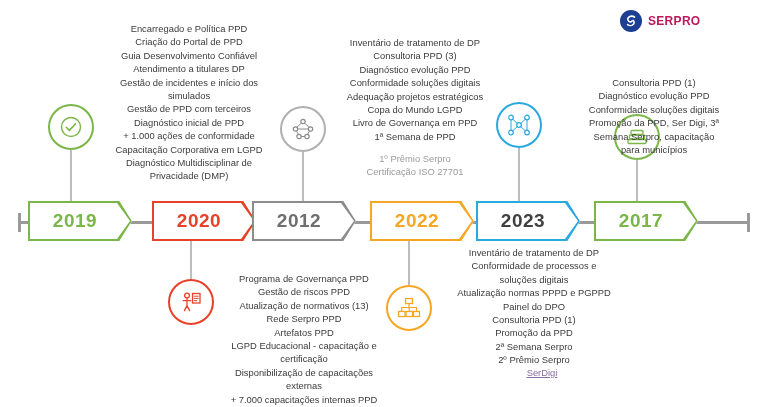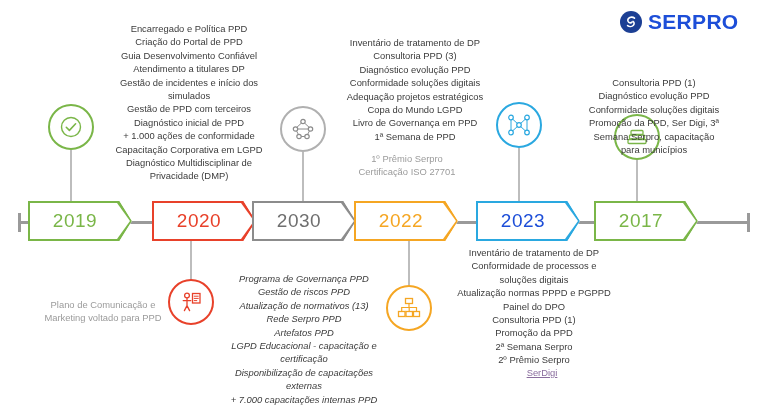--- a/index.html
+++ b/index.html
@@ -29,23 +29,23 @@
     gap: 6px;
   }
   .logo-mark {
     width: 22px; height: 22px;
     border-radius: 50%;
     background: #1c3f94;
     display: flex; align-items: center; justify-content: center;
   }
   .logo-mark svg { display:block; }
   .logo-text {
-    font-size: 21px;
+    font-size: 12px;
     font-weight: bold;
-    color: #1d4ed8;
+    color: #be185d;
     letter-spacing: 0.3px;
   }
 
   
   .axis {
     position: absolute;
     left: 18px;
     top: 221px;
     width: 732px;
     height: 3px;
@@ -89,21 +89,21 @@
   .year .frame::after {
     content: "";
     position: absolute;
     inset: 2px 2px 2px 2px;
     clip-path: polygon(0% 0%, 87% 0%, 100% 50%, 87% 100%, 0% 100%);
     background: #ffffff;
   }
   .year-label {
     position: relative;
     font-size: 19px;
-    font-weight: 400;
+    font-weight: 700;
     z-index: 3;
     letter-spacing: 0.5px;
     padding-right: 10px;
   }
 
   
   .stem {
     position: absolute;
     width: 2px;
     background: #bdbdbd;
@@ -169,37 +169,35 @@
 Guia Desenvolvimento Confiável
 Atendimento a titulares DP
 Gestão de incidentes e início dos
 simulados
 Gestão de PPD com terceiros
 Diagnóstico inicial de PPD
 + 1.000 ações de conformidade
 Capacitação Corporativa em LGPD
 Diagnóstico Multidisciplinar de
 Privacidade (DMP)</div>
-  <div class="block muted" style="left:8px; top:298px; width:190px; white-space:pre-line; color:#9b9b9b;">Plano de Comunicação e
-Marketing voltado para PPD</div>
 
   <div class="stem" style="left:190px; top:241px; height:40px;"></div>
   <div class="badge" style="left:168px; top:279px; border-color:#e8412a;">
     <svg width="26" height="26" viewBox="0 0 26 26">
       <circle cx="9" cy="6.5" r="2.4" fill="none" stroke="#e8412a" stroke-width="1.3"></circle>
       <path d="M9 9.2v7.4M9 16.6l-2.6 5M9 16.6l2.6 5M5.2 11.6h7.6" fill="none" stroke="#e8412a" stroke-width="1.3" stroke-linecap="round"></path>
       <rect x="14.5" y="4.5" width="7.5" height="9.5" fill="none" stroke="#e8412a" stroke-width="1.3"></rect>
       <path d="M16.2 7.2h4.1M16.2 9.4h4.1M16.2 11.6h2.6" stroke="#e8412a" stroke-width="1" stroke-linecap="round"></path>
     </svg>
   </div>
   <div class="year" style="left:152px;">
     <div class="frame" style="background:#e8412a;"></div>
     <span class="year-label" style="color:#e8412a;">2020</span>
   </div>
-  <div class="block" style="left:206px; top:272px; width:196px; white-space:pre-line;font-style:italic;">Programa de Governança PPD
+  <div class="block" style="left:206px; top:272px; width:196px; white-space:pre-line;">Programa de Governança PPD
 Gestão de riscos PPD
 Atualização de normativos (13)
 Rede Serpro PPD
 Artefatos PPD
 LGPD Educacional - capacitação e
 certificação
 Disponibilização de capacitações
 externas
 + 7.000 capacitações internas PPD</div>
 
@@ -209,62 +207,62 @@
       <circle cx="13" cy="5.5" r="2.2" fill="none" stroke="#8c8c8c" stroke-width="1.2"></circle>
       <circle cx="5.5" cy="13" r="2.2" fill="none" stroke="#8c8c8c" stroke-width="1.2"></circle>
       <circle cx="20.5" cy="13" r="2.2" fill="none" stroke="#8c8c8c" stroke-width="1.2"></circle>
       <circle cx="9" cy="20.5" r="2.2" fill="none" stroke="#8c8c8c" stroke-width="1.2"></circle>
       <circle cx="17" cy="20.5" r="2.2" fill="none" stroke="#8c8c8c" stroke-width="1.2"></circle>
       <path d="M11.4 7.1L7 11.2M14.6 7.1L19 11.2M6.6 15l1.8 3.5M19.4 15l-1.8 3.5M11.2 20.5h3.6M7.5 13h11" stroke="#8c8c8c" stroke-width="1" fill="none"></path>
     </svg>
   </div>
   <div class="year" style="left:252px;">
     <div class="frame" style="background:#8c8c8c;"></div>
-    <span class="year-label" style="color:#6f6f6f;">2030</span>
+    <span class="year-label" style="color:#6f6f6f;">2012</span>
   </div>
 
   <div class="stem" style="left:408px; top:241px; height:46px;"></div>
   <div class="badge" style="left:386px; top:285px; border-color:#f5a623;">
     <svg width="26" height="26" viewBox="0 0 26 26">
       <rect x="9.5" y="3.5" width="7" height="5" fill="none" stroke="#f5a623" stroke-width="1.3"></rect>
       <rect x="2.5" y="16.5" width="6.5" height="5" fill="none" stroke="#f5a623" stroke-width="1.3"></rect>
       <rect x="10" y="16.5" width="6.5" height="5" fill="none" stroke="#f5a623" stroke-width="1.3"></rect>
       <rect x="17.5" y="16.5" width="6" height="5" fill="none" stroke="#f5a623" stroke-width="1.3"></rect>
       <path d="M13 8.5v4M5.7 16.5v-4h14.8v4M13.2 12.5v4" fill="none" stroke="#f5a623" stroke-width="1.2"></path>
     </svg>
   </div>
-  <div class="year" style="left:354px;">
+  <div class="year" style="left:370px;">
     <div class="frame" style="background:#f5a623;"></div>
     <span class="year-label" style="color:#f5a623;">2022</span>
   </div>
   <div class="block" style="left:320px; top:36px; width:190px; white-space:pre-line;">Inventário de tratamento de DP
 Consultoria PPD (3)
 Diagnóstico evolução PPD
 Conformidade soluções digitais
 Adequação projetos estratégicos
 Copa do Mundo LGPD
 Livro de Governança em PPD
 1ª Semana de PPD</div>
-  <div class="block muted" style="left:312px; top:152px; width:190px; white-space:pre-line; color:#9b9b9b;">1º Prêmio Serpro
+  <div class="block muted" style="left:320px; top:152px; width:190px; white-space:pre-line; color:#9b9b9b;">1º Prêmio Serpro
 Certificação ISO 27701</div>
 
   <div class="stem" style="left:518px; top:148px; height:54px;"></div>
   <div class="badge" style="left:496px; top:102px; border-color:#2aa8e0;">
     <svg width="26" height="26" viewBox="0 0 26 26">
       <circle cx="13" cy="13" r="2.3" fill="none" stroke="#2aa8e0" stroke-width="1.2"></circle>
       <circle cx="5" cy="5.5" r="2.3" fill="none" stroke="#2aa8e0" stroke-width="1.2"></circle>
       <circle cx="21" cy="5.5" r="2.3" fill="none" stroke="#2aa8e0" stroke-width="1.2"></circle>
       <circle cx="5" cy="20.5" r="2.3" fill="none" stroke="#2aa8e0" stroke-width="1.2"></circle>
       <circle cx="21" cy="20.5" r="2.3" fill="none" stroke="#2aa8e0" stroke-width="1.2"></circle>
       <path d="M6.7 7.2l4.7 4.3M19.3 7.2l-4.7 4.3M6.7 18.8l4.7-4.3M19.3 18.8l-4.7-4.3M5 7.8v10.4M21 7.8v10.4" stroke="#2aa8e0" stroke-width="1" fill="none"></path>
     </svg>
   </div>
   <div class="year" style="left:476px;">
     <div class="frame" style="background:#2aa8e0;"></div>
-    <span class="year-label" style="color:#1d4ed8;">2023</span>
+    <span class="year-label" style="color:#404040;">2023</span>
   </div>
   <div class="block" style="left:436px; top:246px; width:196px; white-space:pre-line;">Inventário de tratamento de DP
 Conformidade de processos e
 soluções digitais
 Atualização normas PPPD e PGPPD
 Painel do DPO
 Consultoria PPD (1)
 Promoção da PPD
 2ª Semana Serpro
 2º Prêmio Serpro</div>

